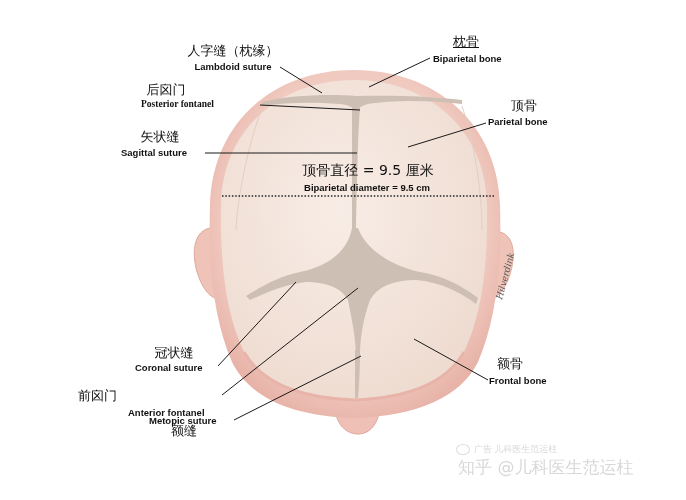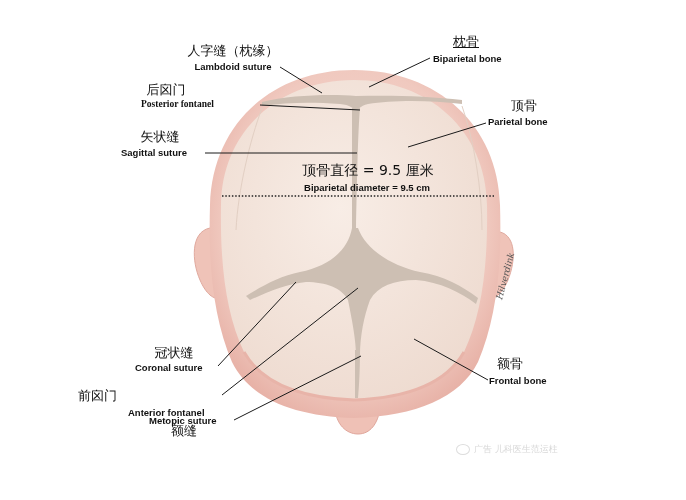--- a/index.html
+++ b/index.html
@@ -98,17 +98,18 @@
 
   <div class="lbl zh" style="left:78px; top:389px;">前囟门</div>
   <div class="lbl en" style="left:128px; top:392px;margin-top:16px;">Anterior fontanel</div>
 
   <div class="lbl en" style="left:149px; top:416px;">Metopic suture</div>
   <div class="lbl zh center" style="left:184px; top:424px;">额缝</div>
 
   <div class="lbl zh center" style="left:510px; top:357px;">额骨</div>
   <div class="lbl en" style="left:489px; top:376px;">Frontal bone</div>
 
-  <div class="wm" style="left:456px; top:443px; font-size:9px;">
+  <div class="wm" style="left:456px; top:443px; font-size:9px;font-family:Liberation Serif, serif;">
     <span style="display:inline-block;width:12px;height:9px;border:1px solid #ddd;border-radius:50%;vertical-align:middle;margin-right:4px;"></span><span>广告 儿科医生范运柱</span>
   </div>
+  <div class="wm" style="left:458px; top:456px; font-size:17px;">知乎 @儿科医生范运柱</div>
 
 </div>
 
 </body></html>

